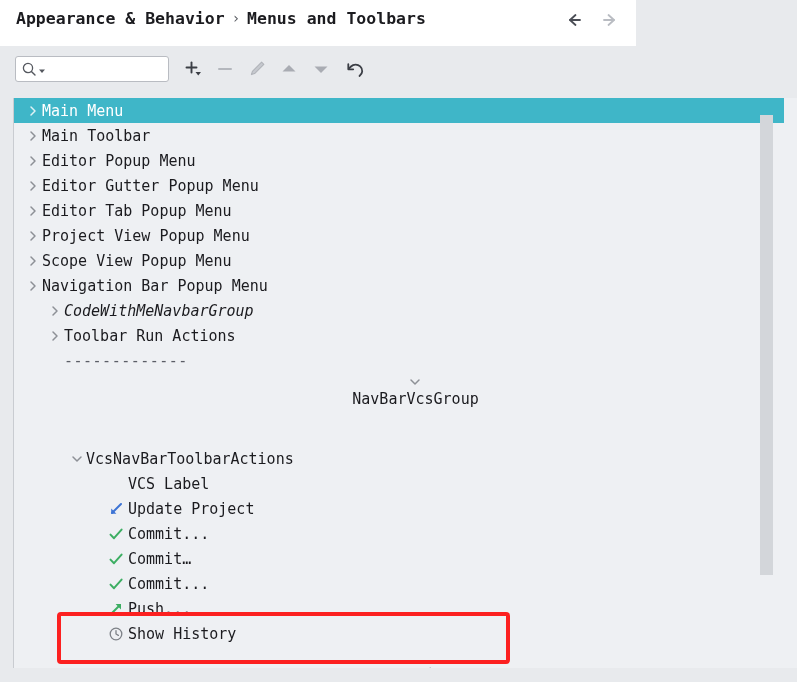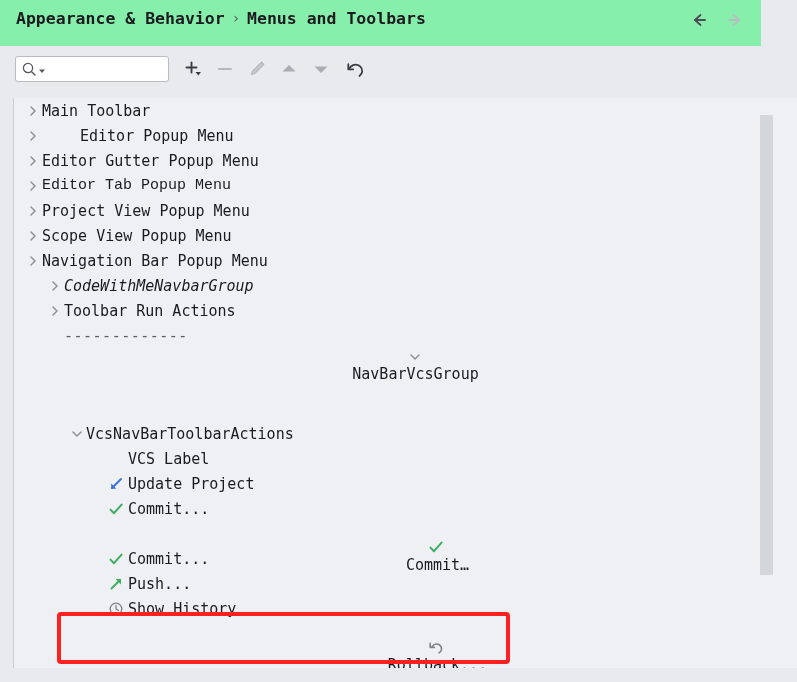--- a/index.html
+++ b/index.html
@@ -12,22 +12,22 @@
     background: #e8eaed;
     font-family: "DejaVu Sans Mono", monospace;
     overflow: hidden;
     position: relative;
   }
 
   
   #header {
     position: absolute;
     left: 0; top: 0;
-    width: 761px; height: 46px;
-    background: #86efac;
+    width: 636px; height: 46px;
+    background: #ffffff;
   }
   #breadcrumb {
     position: absolute;
     left: 16px; top: 9px;
     font-size: 16.5px;
     font-weight: bold;
     color: #1b1b1f;
     letter-spacing: 0px;
     white-space: nowrap;
     display: flex;
@@ -253,45 +253,53 @@
   <div class="tb-btn" style="left:342px;" title="Restore Defaults">
     <svg width="24" height="24" viewBox="0 0 24 24">
       <path d="M16.5 19 C19.8 16.6 20.2 12.2 17.2 9.4 C14.6 7 10.4 7.1 8 9.5 L5.8 11.7" fill="none" stroke="#3b3e45" stroke-width="1.8" stroke-linecap="round"></path>
       <path d="M5.3 7.2 L5.3 12.3 L10.2 12.3" fill="none" stroke="#3b3e45" stroke-width="1.8" stroke-linecap="round" stroke-linejoin="round"></path>
     </svg>
   </div>
 </div>
 
 <div id="panel">
   <div id="tree">
+      <div class="row selected" style="padding-left: 10px;">
+        <span class="twisty">
+          <svg width="12" height="12" viewBox="0 0 12 12">
+            <path d="M4 2 L8 6 L4 10" fill="none" stroke="currentColor" stroke-width="1.5" stroke-linecap="round" stroke-linejoin="round"></path>
+          </svg>
+        </span>
+        <span class="row-label">Main Menu</span>
+      </div>
       <div class="row" style="padding-left: 10px;">
         <span class="twisty">
           <svg width="12" height="12" viewBox="0 0 12 12">
             <path d="M4 2 L8 6 L4 10" fill="none" stroke="currentColor" stroke-width="1.5" stroke-linecap="round" stroke-linejoin="round"></path>
           </svg>
         </span>
         <span class="row-label">Main Toolbar</span>
       </div>
-      <div class="row" style="padding-left: 10px; gap: 38px;">
+      <div class="row" style="padding-left: 10px;">
         <span class="twisty">
           <svg width="12" height="12" viewBox="0 0 12 12">
             <path d="M4 2 L8 6 L4 10" fill="none" stroke="currentColor" stroke-width="1.5" stroke-linecap="round" stroke-linejoin="round"></path>
           </svg>
         </span>
         <span class="row-label">Editor Popup Menu</span>
       </div>
       <div class="row" style="padding-left: 10px;">
         <span class="twisty">
           <svg width="12" height="12" viewBox="0 0 12 12">
             <path d="M4 2 L8 6 L4 10" fill="none" stroke="currentColor" stroke-width="1.5" stroke-linecap="round" stroke-linejoin="round"></path>
           </svg>
         </span>
         <span class="row-label">Editor Gutter Popup Menu</span>
       </div>
-      <div class="row" style="padding-left: 10px; font-family: Liberation Mono, monospace;">
+      <div class="row" style="padding-left: 10px;">
         <span class="twisty">
           <svg width="12" height="12" viewBox="0 0 12 12">
             <path d="M4 2 L8 6 L4 10" fill="none" stroke="currentColor" stroke-width="1.5" stroke-linecap="round" stroke-linejoin="round"></path>
           </svg>
         </span>
         <span class="row-label">Editor Tab Popup Menu</span>
       </div>
       <div class="row" style="padding-left: 10px; text-align: right;">
         <span class="twisty">
           <svg width="12" height="12" viewBox="0 0 12 12">
@@ -369,21 +377,21 @@
       </div>
       <div class="row" style="padding-left: 76px;">
         <span class="twisty blank"></span>
         <span class="row-icon">
           <svg width="16" height="16" viewBox="0 0 16 16">
             <path d="M2.5 8.6 L6 12.2 L13.6 3.6" fill="none" stroke="#3cae62" stroke-width="2" stroke-linecap="round" stroke-linejoin="round"></path>
           </svg>
         </span>
         <span class="row-label">Commit...</span>
       </div>
-      <div class="row" style="padding-left: 76px; flex-direction: column;">
+      <div class="row" style="padding-left: 76px;">
         <span class="twisty blank"></span>
         <span class="row-icon">
           <svg width="16" height="16" viewBox="0 0 16 16">
             <path d="M2.5 8.6 L6 12.2 L13.6 3.6" fill="none" stroke="#3cae62" stroke-width="2" stroke-linecap="round" stroke-linejoin="round"></path>
           </svg>
         </span>
         <span class="row-label">Commit…</span>
       </div>
       <div class="row" style="padding-left: 76px;">
         <span class="twisty blank"></span>

